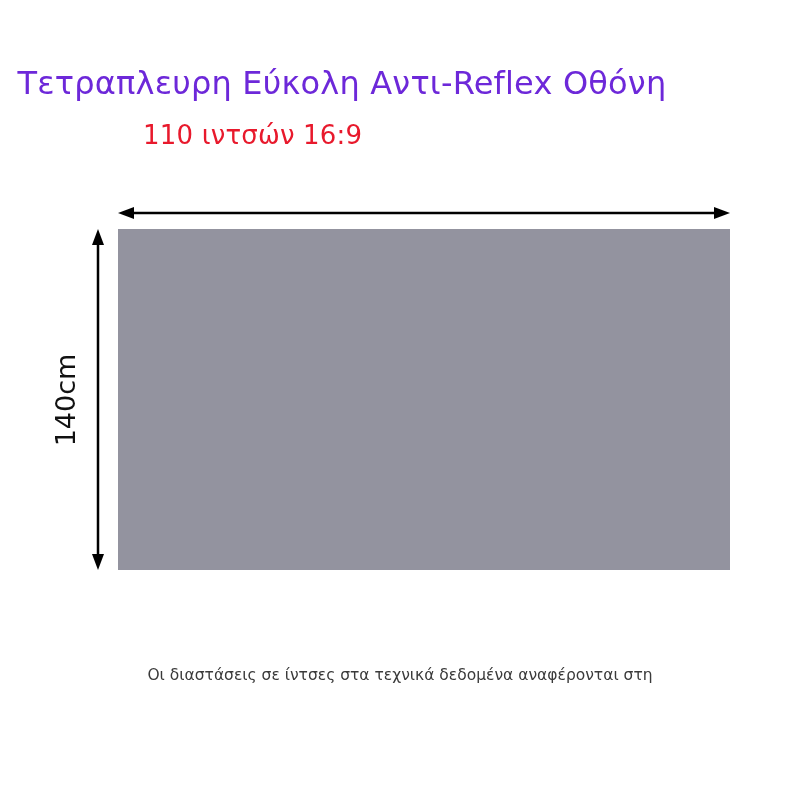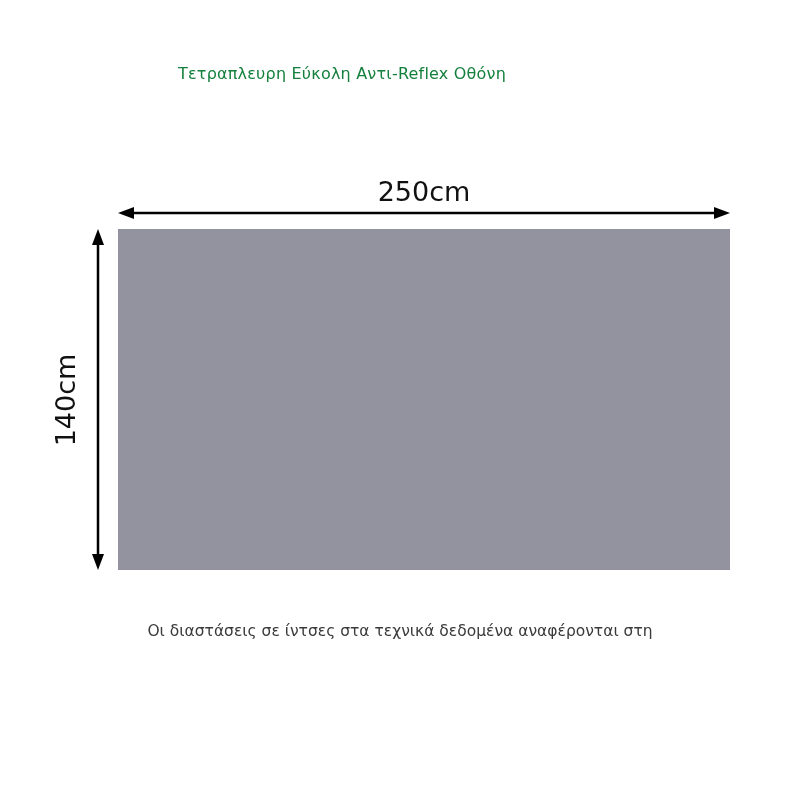--- a/index.html
+++ b/index.html
@@ -17,22 +17,22 @@
     position: relative;
     width: 800px;
     height: 800px;
   }
   .title {
     position: absolute;
     left: 0;
     top: 64px;
     width: 684px;
     text-align: center;
-    font-size: 16px;
-    color: #15803d;
+    font-size: 32px;
+    color: #6d28d9;
     letter-spacing: 0.2px;
   }
   .subtitle {
     position: absolute;
     left: 143px;
     top: 120px;
     font-size: 26px;
     color: #e8192c;
     letter-spacing: 0.2px;
   }
@@ -88,30 +88,30 @@
   .note {
     position: absolute;
     left: 100px;
     top: 620px;
     width: 600px;
     text-align: center;
     font-size: 15.5px;
     line-height: 22px;
     color: #3a3a3a;
   }
-  .note span { display: block; }
+  .note span { display: block; margin-top: 44px; }
 </style>
 </head>
 <body>
 
 <div class="page">
 
   <div class="title">Τετραπλευρη Εύκολη Αντι-Reflex Οθόνη</div>
+  <div class="subtitle">110 ιντσών 16:9</div>
 
-  <div class="width-label">250cm</div>
 
   <div class="width-arrow">
     <svg width="612" height="16" viewBox="0 0 612 16" xmlns="http://www.w3.org/2000/svg">
       <line x1="10" y1="8" x2="602" y2="8" stroke="#000000" stroke-width="2.5"></line>
       <polygon points="0,8 16,2 16,14" fill="#000000"></polygon>
       <polygon points="612,8 596,2 596,14" fill="#000000"></polygon>
     </svg>
   </div>
 
   <div class="height-arrow">

